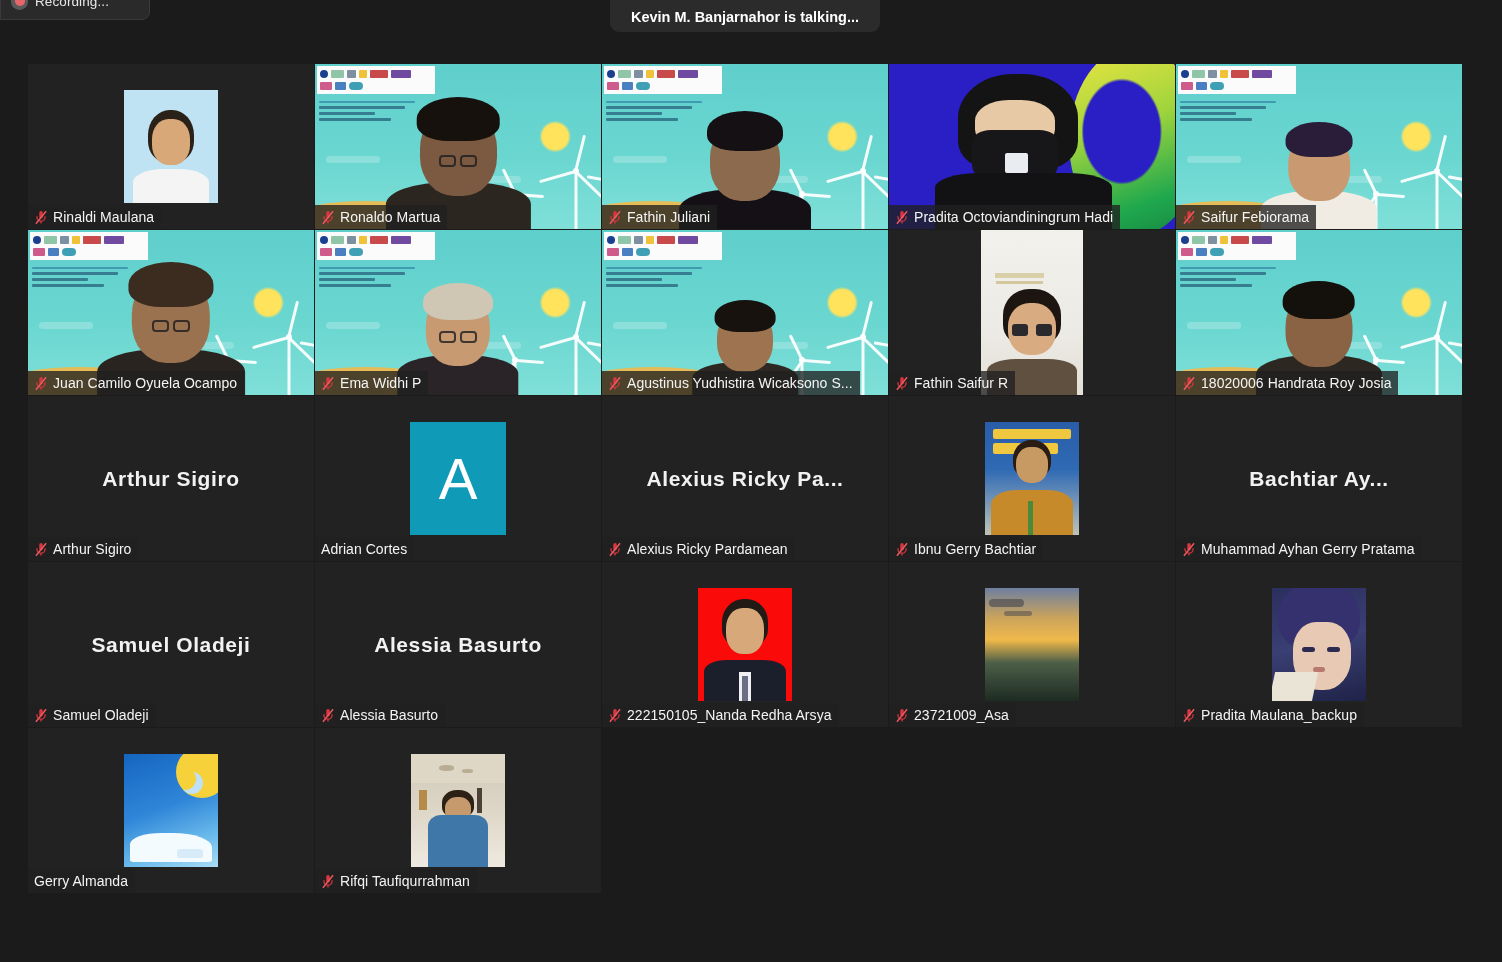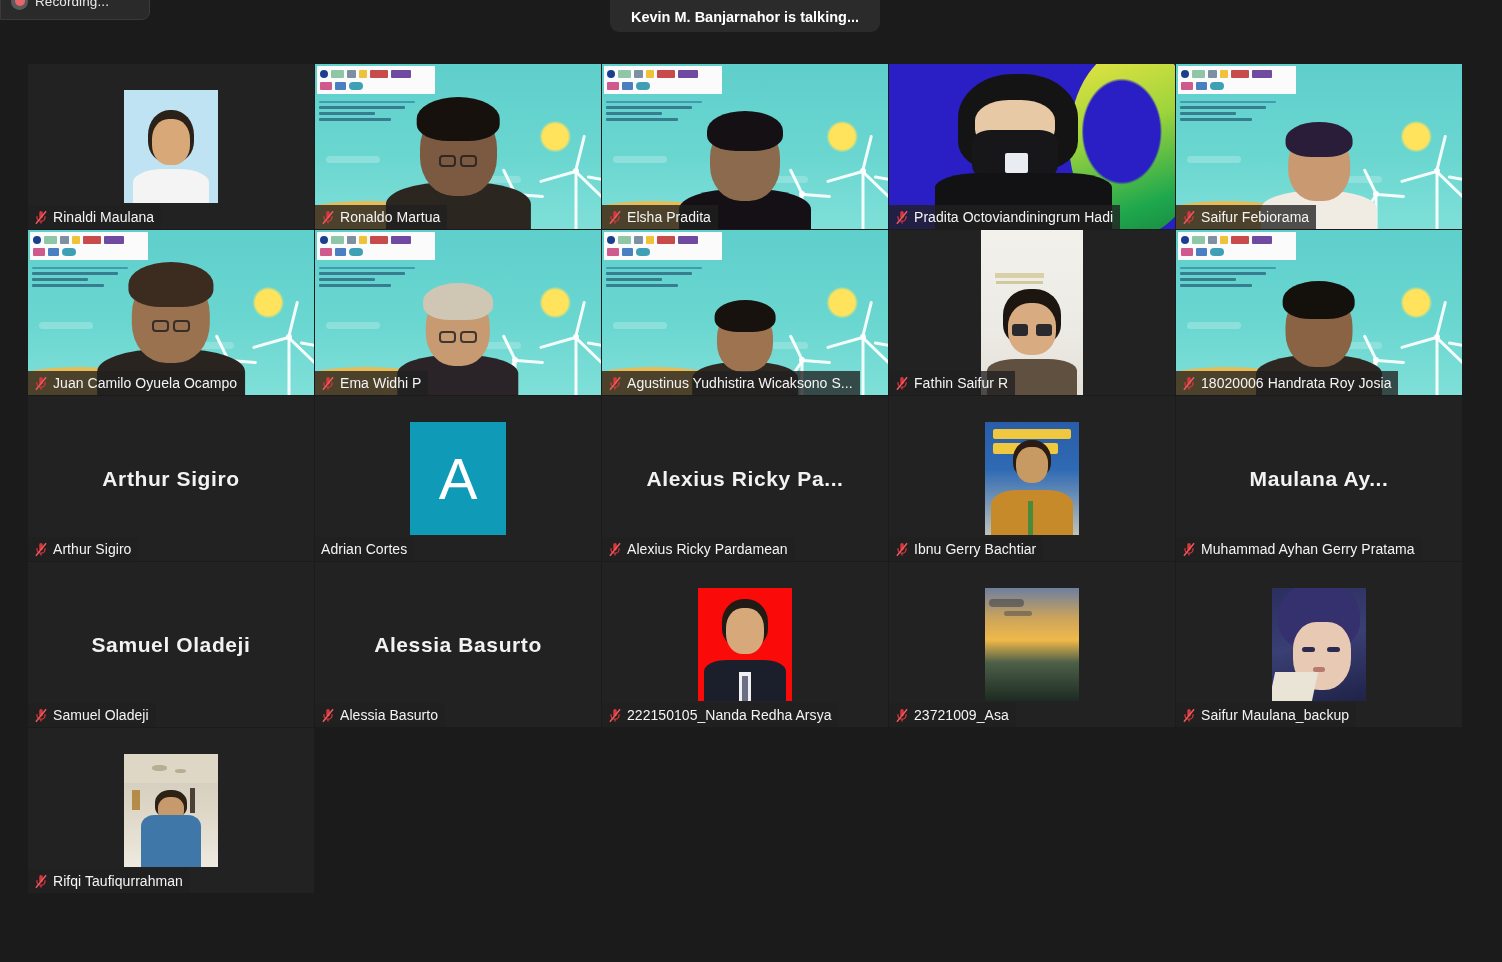--- a/index.html
+++ b/index.html
@@ -465,21 +465,21 @@
             </span>
           </div>
         </div>
         <div class="namebar">
           <svg class="mic-muted" viewBox="0 0 16 17">
     <path d="M6 3.1a2 2 0 0 1 4 0v4.6a2 2 0 0 1-4 0z" fill="#d8353c"></path>
     <path d="M3.4 7.2v.9a4.6 4.6 0 0 0 9.2 0v-.9" fill="none" stroke="#d8353c" stroke-width="1.5"></path>
     <path d="M8 12.7v2.6" stroke="#d8353c" stroke-width="1.5"></path>
     <path d="M2.2 15.6 13.8 1.4" stroke="#ef5a60" stroke-width="1.7"></path>
   </svg>
-          <span class="label">Elsha Pradita</span>
+          <span class="label">Fathin Juliani</span>
         </div>
       </div>
       <div class="tile">
         <div class="tile-media">
           <div class="video-full">
       <span class="bg-blue-swirl">
               <span class="swirl"></span>
             </span>
       <span class="shape" style="left:24%;top:6%;width:42%;height:58%;background:#141414;border-radius:46% 46% 30% 30%;"></span>
       <span class="shape" style="left:30%;top:22%;width:28%;height:30%;background:#e7c9a6;border-radius:42%;"></span>
@@ -957,21 +957,21 @@
     <path d="M6 3.1a2 2 0 0 1 4 0v4.6a2 2 0 0 1-4 0z" fill="#d8353c"></path>
     <path d="M3.4 7.2v.9a4.6 4.6 0 0 0 9.2 0v-.9" fill="none" stroke="#d8353c" stroke-width="1.5"></path>
     <path d="M8 12.7v2.6" stroke="#d8353c" stroke-width="1.5"></path>
     <path d="M2.2 15.6 13.8 1.4" stroke="#ef5a60" stroke-width="1.7"></path>
   </svg>
           <span class="label">Ibnu Gerry Bachtiar</span>
         </div>
       </div>
       <div class="tile">
         <div class="tile-media">
-          <div class="bigname">Maulana  Ay...</div>
+          <div class="bigname">Bachtiar  Ay...</div>
         </div>
         <div class="namebar">
           <svg class="mic-muted" viewBox="0 0 16 17">
     <path d="M6 3.1a2 2 0 0 1 4 0v4.6a2 2 0 0 1-4 0z" fill="#d8353c"></path>
     <path d="M3.4 7.2v.9a4.6 4.6 0 0 0 9.2 0v-.9" fill="none" stroke="#d8353c" stroke-width="1.5"></path>
     <path d="M8 12.7v2.6" stroke="#d8353c" stroke-width="1.5"></path>
     <path d="M2.2 15.6 13.8 1.4" stroke="#ef5a60" stroke-width="1.7"></path>
   </svg>
           <span class="label">Muhammad Ayhan Gerry Pratama</span>
         </div>
@@ -1056,21 +1056,36 @@
       <span class="shape" style="left:44%;top:70%;width:12%;height:4%;background:#b9796f;border-radius:3px;"></span>
           </div>
         </div>
         <div class="namebar">
           <svg class="mic-muted" viewBox="0 0 16 17">
     <path d="M6 3.1a2 2 0 0 1 4 0v4.6a2 2 0 0 1-4 0z" fill="#d8353c"></path>
     <path d="M3.4 7.2v.9a4.6 4.6 0 0 0 9.2 0v-.9" fill="none" stroke="#d8353c" stroke-width="1.5"></path>
     <path d="M8 12.7v2.6" stroke="#d8353c" stroke-width="1.5"></path>
     <path d="M2.2 15.6 13.8 1.4" stroke="#ef5a60" stroke-width="1.7"></path>
   </svg>
-          <span class="label">Saifur Maulana_backup</span>
+          <span class="label">Pradita Maulana_backup</span>
+        </div>
+      </div>
+      <div class="tile">
+        <div class="tile-media">
+          <div class="avatar-sq">
+      <span class="bg-weather">
+              <span class="sun"></span>
+              <span class="moon"></span>
+              <span class="cloud"></span>
+            </span>
+      <span class="shape" style="left:56%;bottom:8%;width:28%;height:8%;background:#cfe7f7;border-radius:3px;opacity:.8;"></span>
+          </div>
+        </div>
+        <div class="namebar">
+          <span class="label">Gerry Almanda</span>
         </div>
       </div>
       <div class="tile">
         <div class="tile-media">
           <div class="avatar-sq">
       <span class="bg-hall"></span>
       <span class="shape" style="left:0;top:0;width:100%;height:26%;background:#ded7c6;"></span>
       <span class="shape" style="left:30%;top:10%;width:16%;height:5%;background:#b9ad93;border-radius:40%;"></span>
       <span class="shape" style="left:54%;top:13%;width:12%;height:4%;background:#b9ad93;border-radius:40%;"></span>
       <span class="shape" style="left:8%;top:32%;width:9%;height:18%;background:#b58b4a;"></span>

